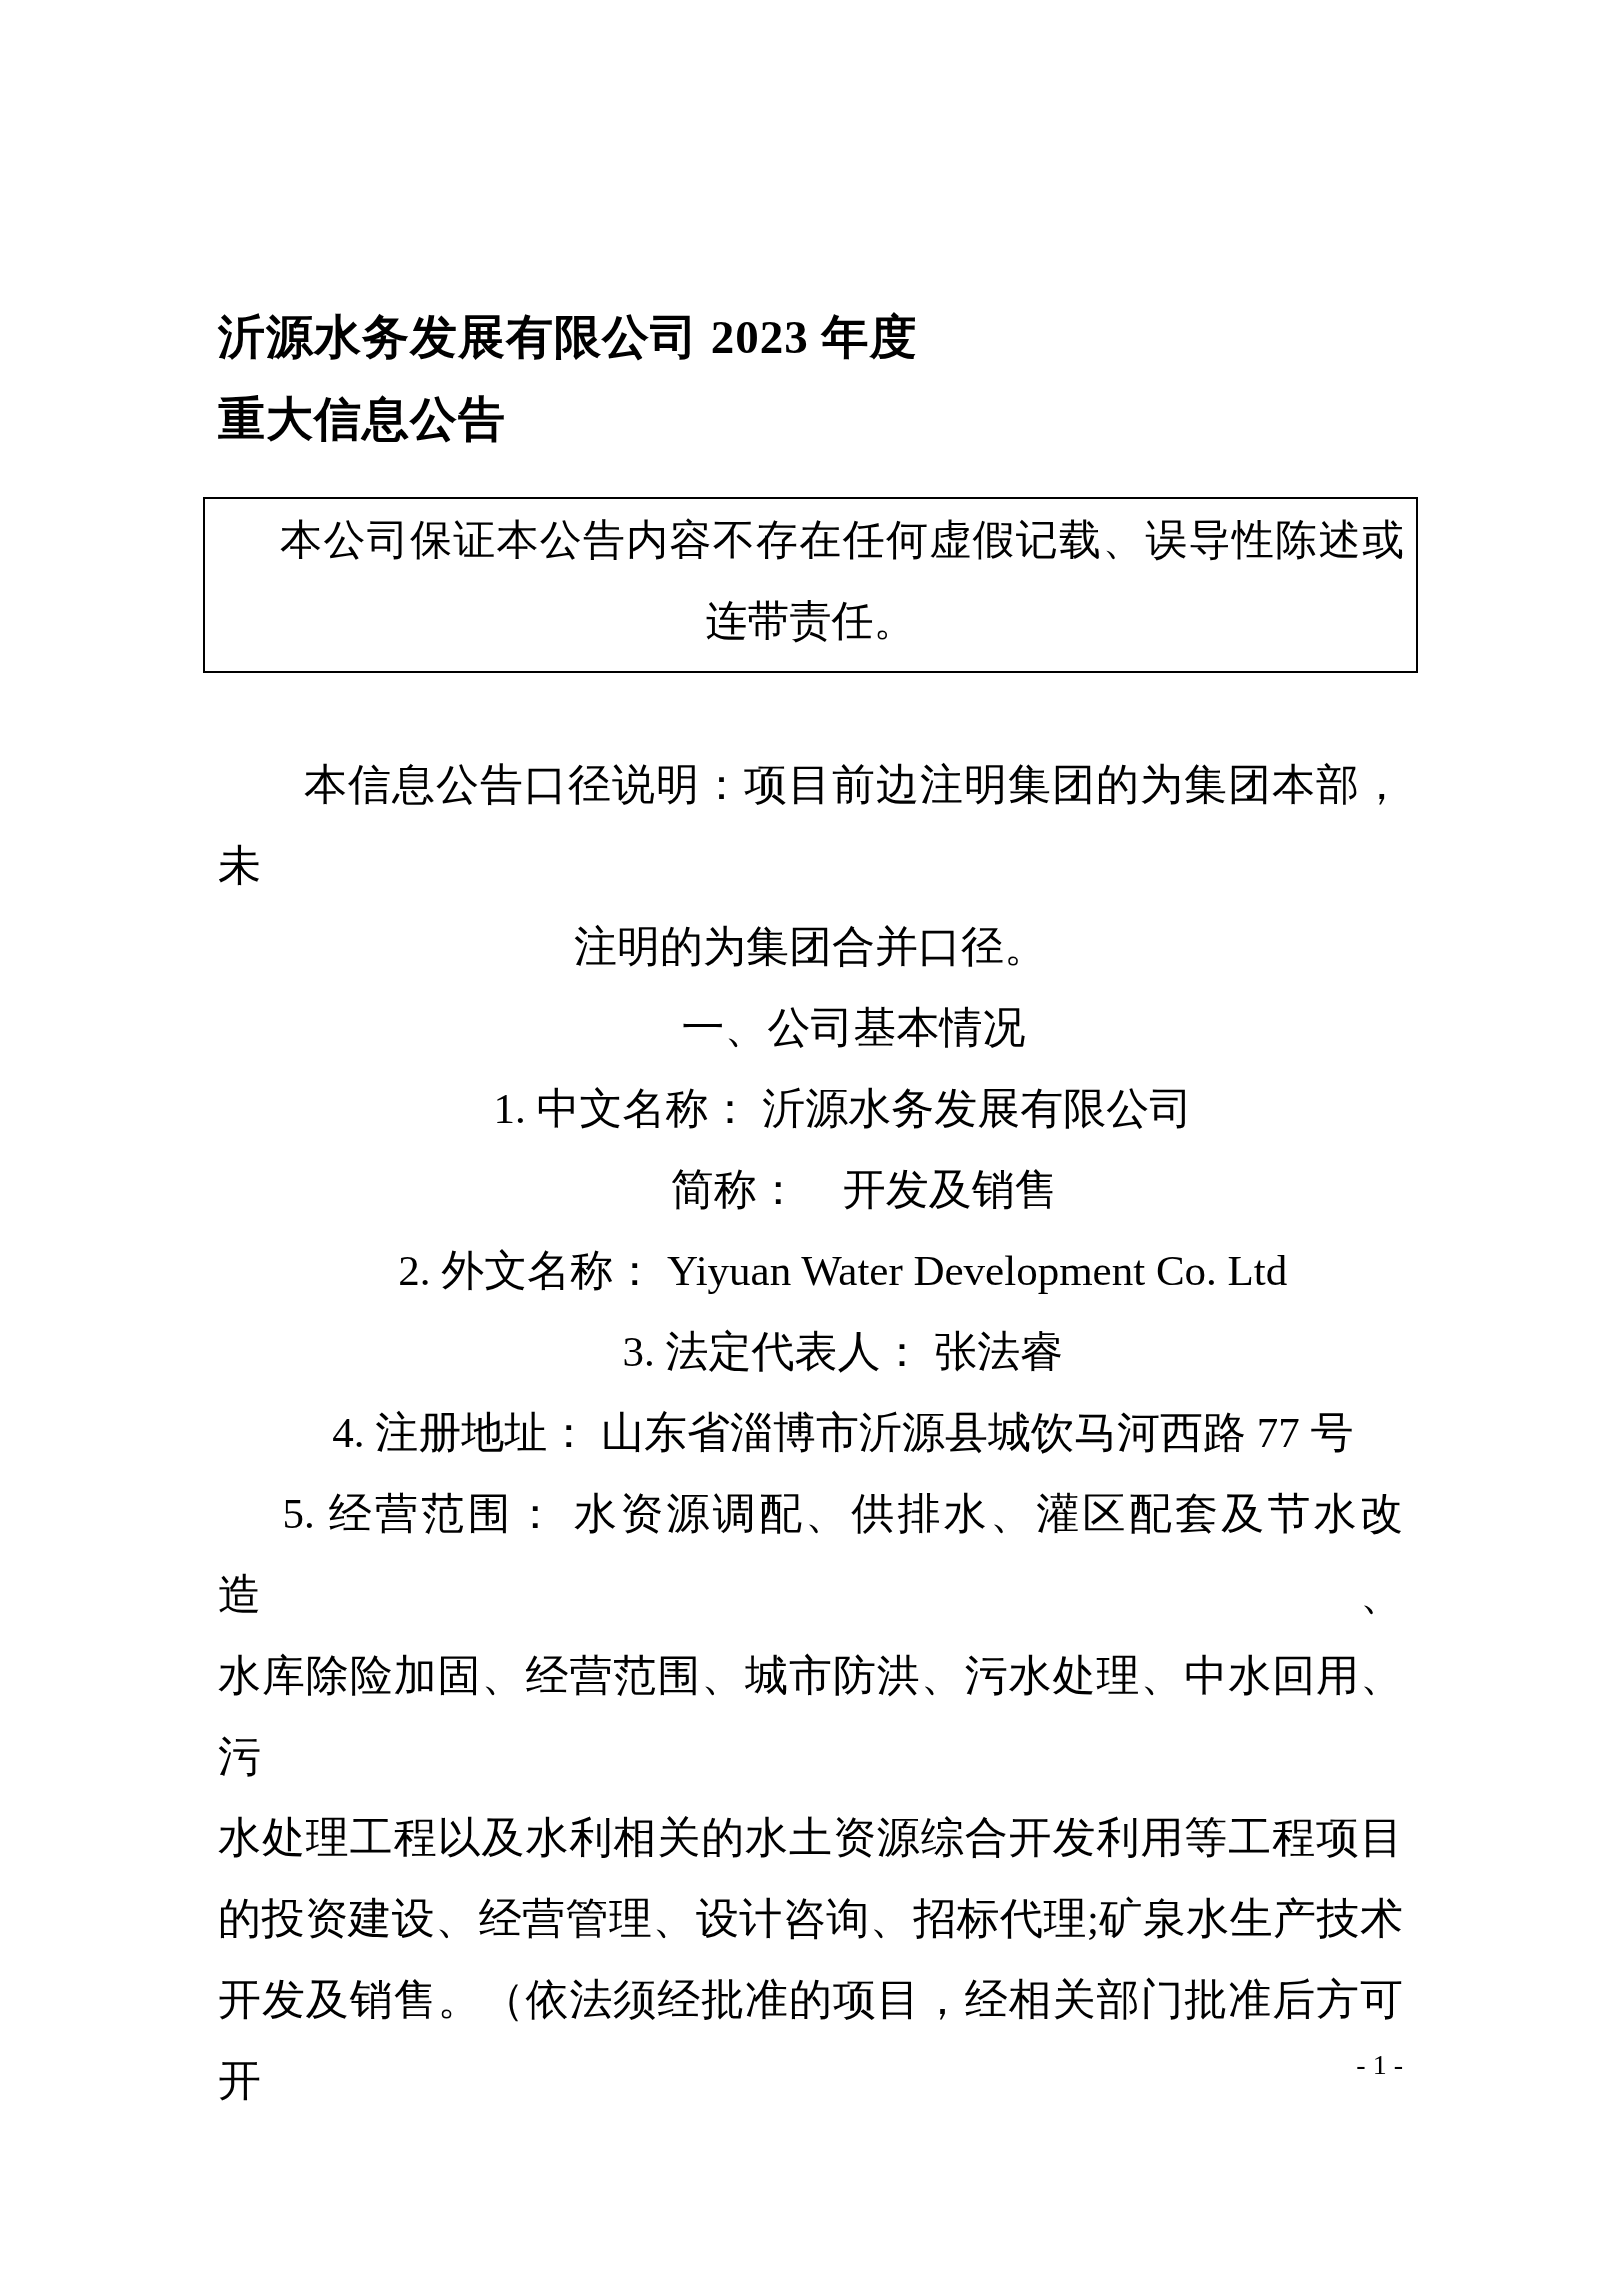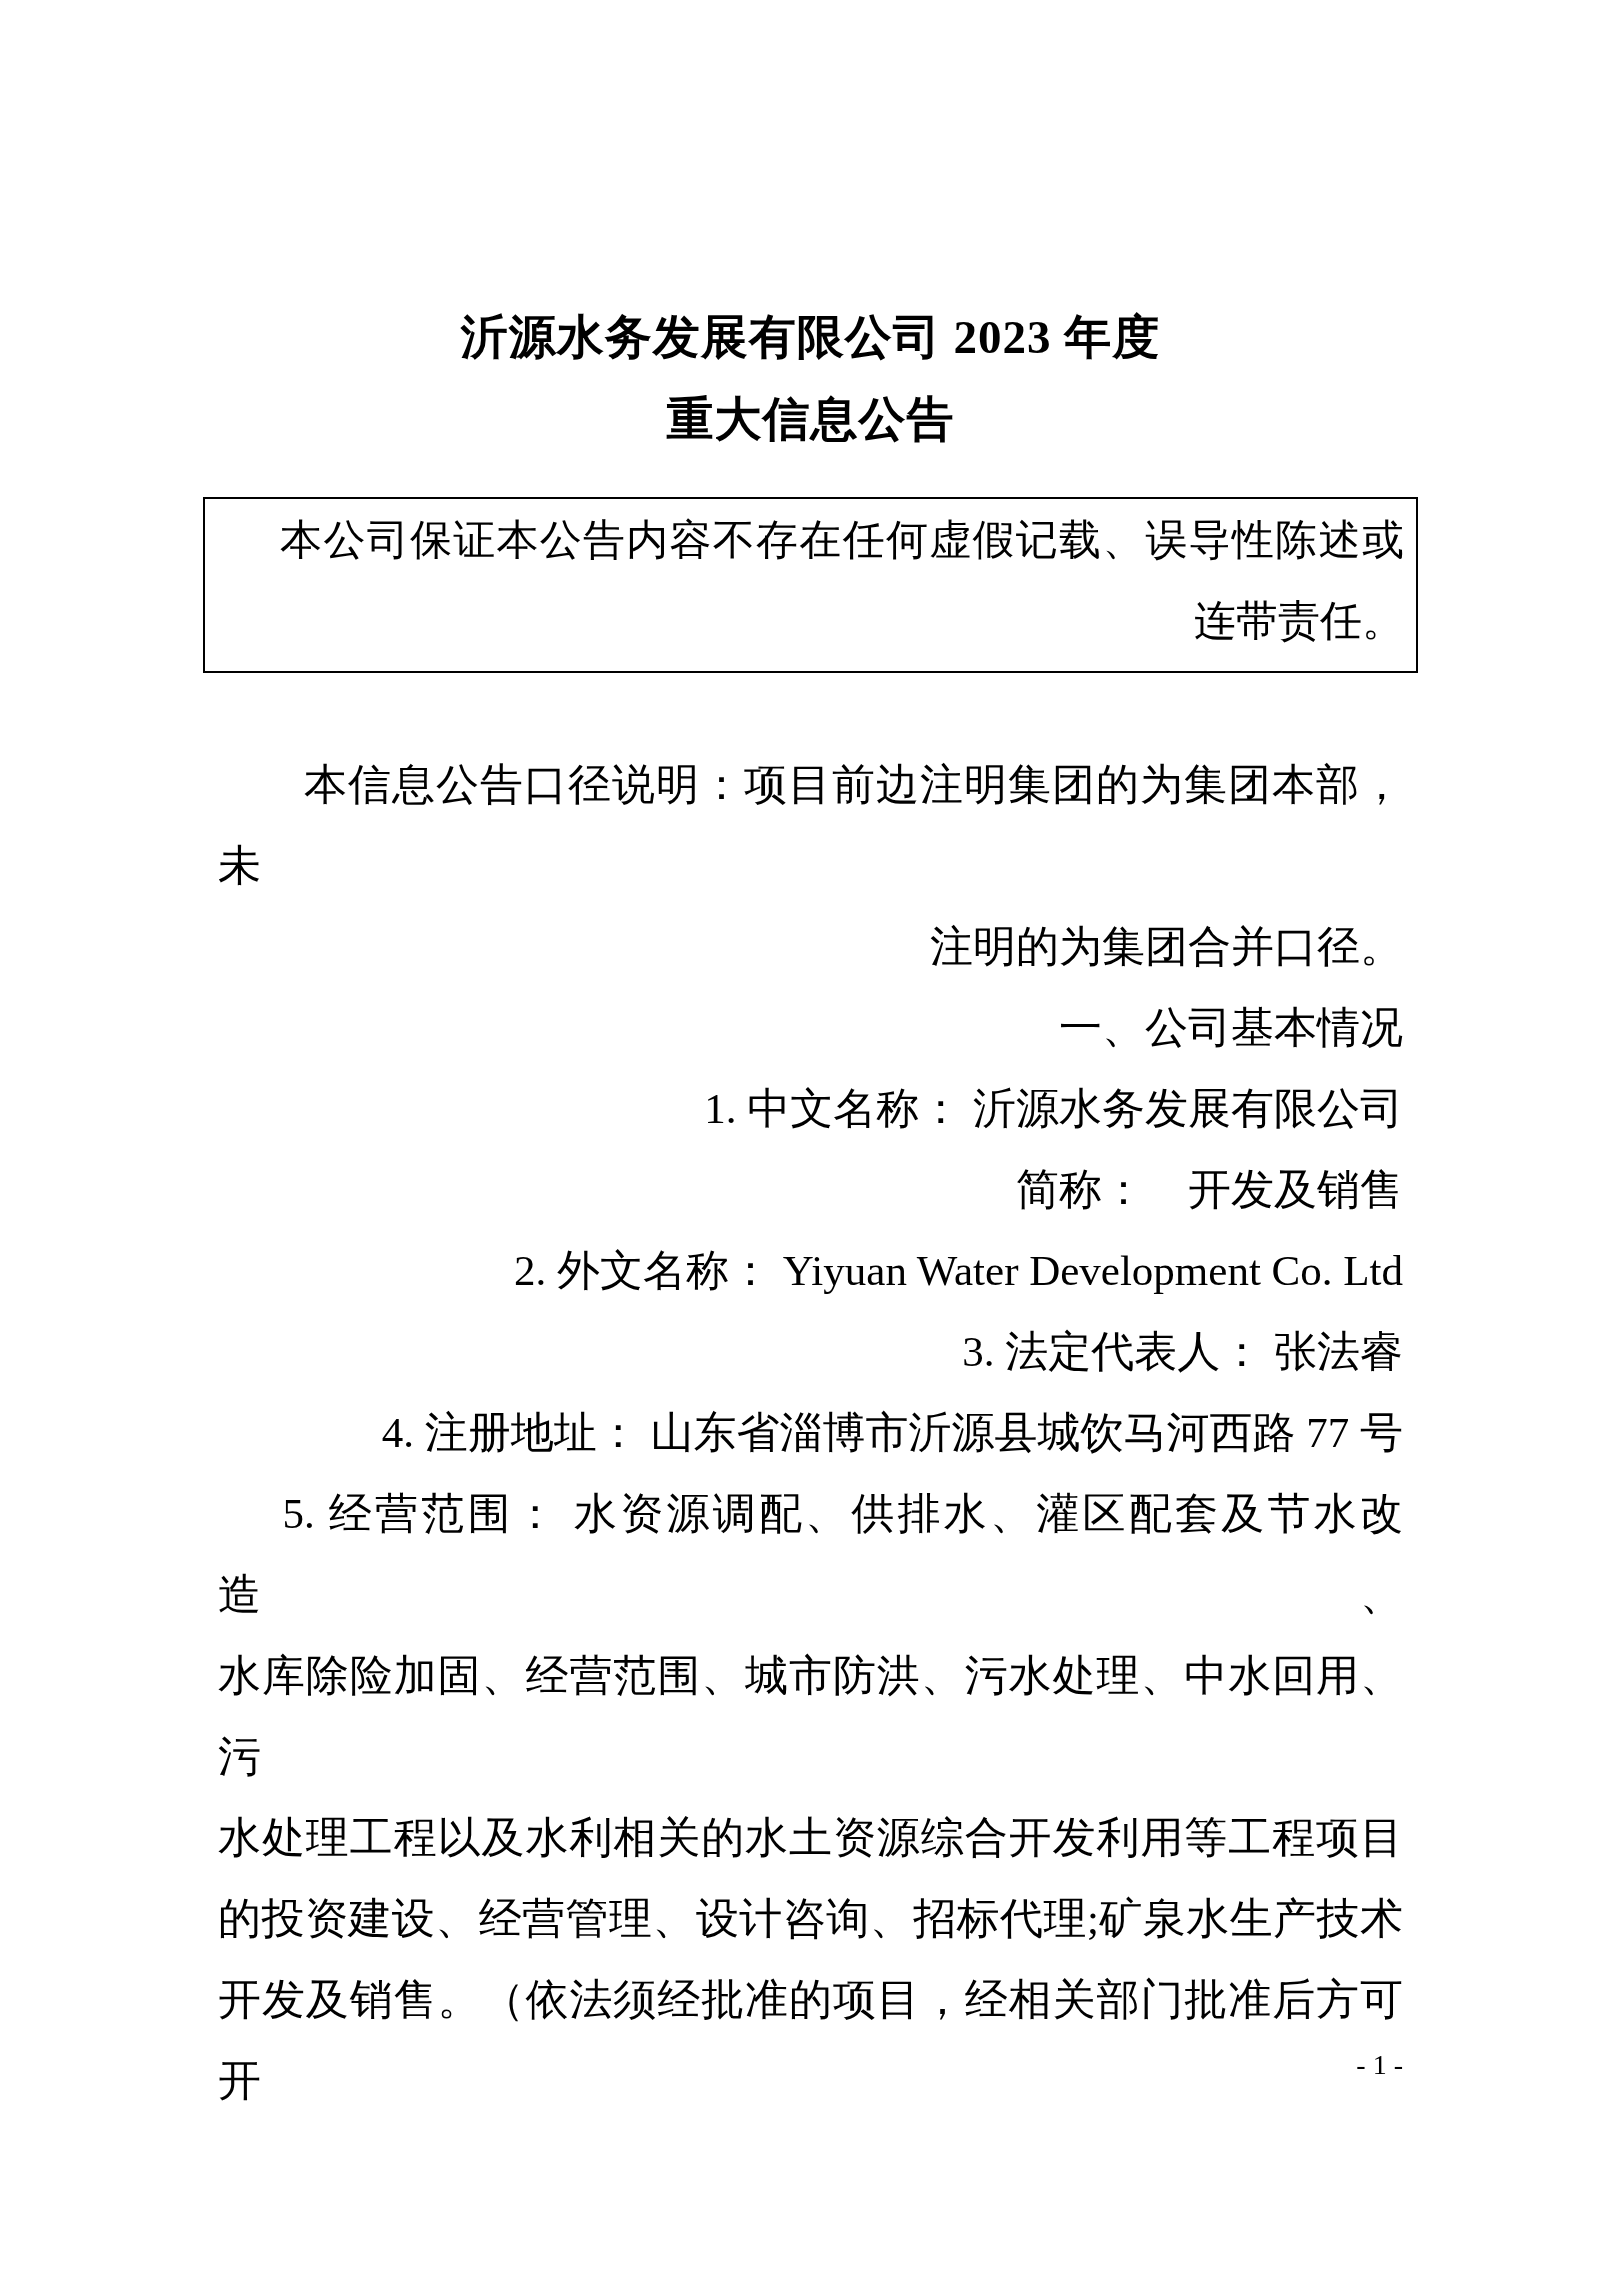--- a/index.html
+++ b/index.html
@@ -12,42 +12,41 @@
     width: 1621px;
     height: 2293px;
     background: #ffffff;
     color: #000000;
     font-family: "Liberation Serif", "DejaVu Serif", serif;
     box-sizing: border-box;
     padding: 296px 218px 0 218px;
     overflow: hidden;
   }
   .title {
-    text-align: center;
     font-size: 47px;
     line-height: 82px;
     font-weight: bold;
     letter-spacing: 1px;
   }
   .box {
     border: 2.9px solid #000000;
     margin: 37px -14.7px 16px -14.7px;
     padding: 1px 11.8px 8.8px 11.8px;
     font-size: 42px;
     line-height: 81px;
   }
   .bodytext {
     font-size: 43px;
     line-height: 81px;
   }
   .caliber {
     margin-top: 71px;
   }
   .line {
-    text-align: right;
+    text-align: center;
   }
   .jfull {
     text-align: justify;
     text-align-last: justify;
   }
   .ind15 { text-indent: 1.5em; }
   .ind2  { text-indent: 2em; }
   .ind25 { text-indent: 2.5em; }
   .bold  { font-weight: normal; }
   .pagenum {

